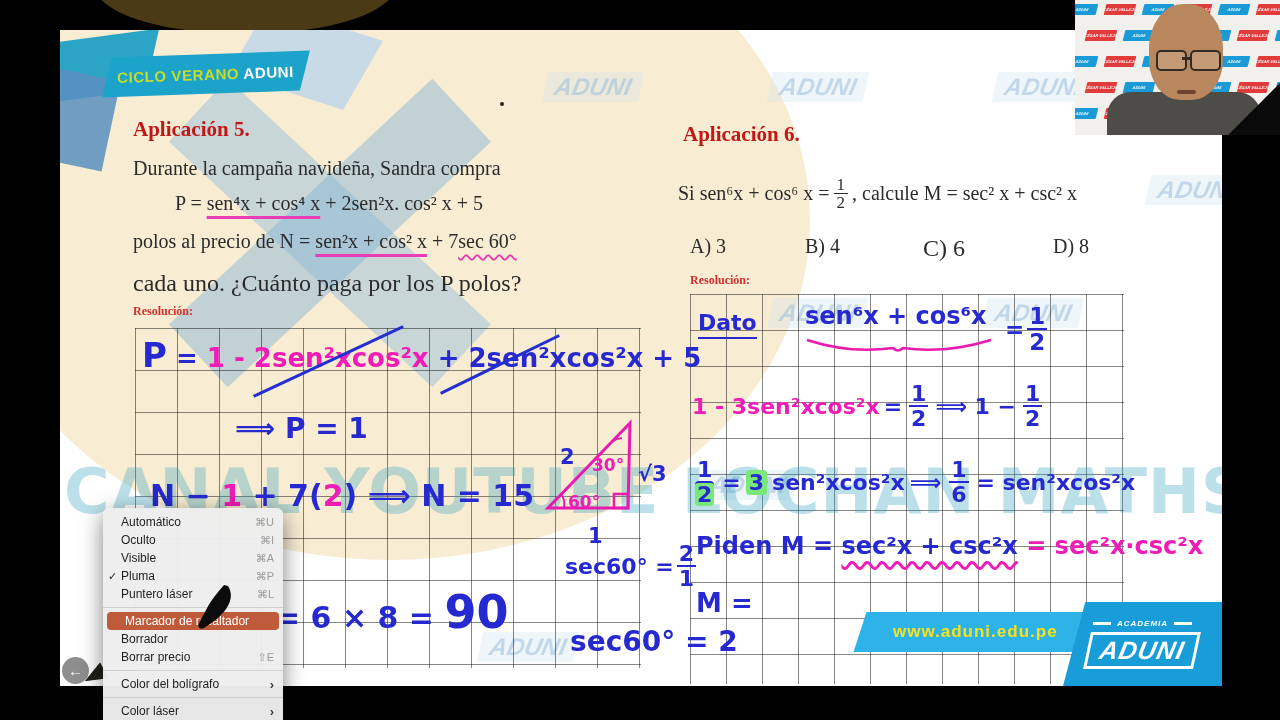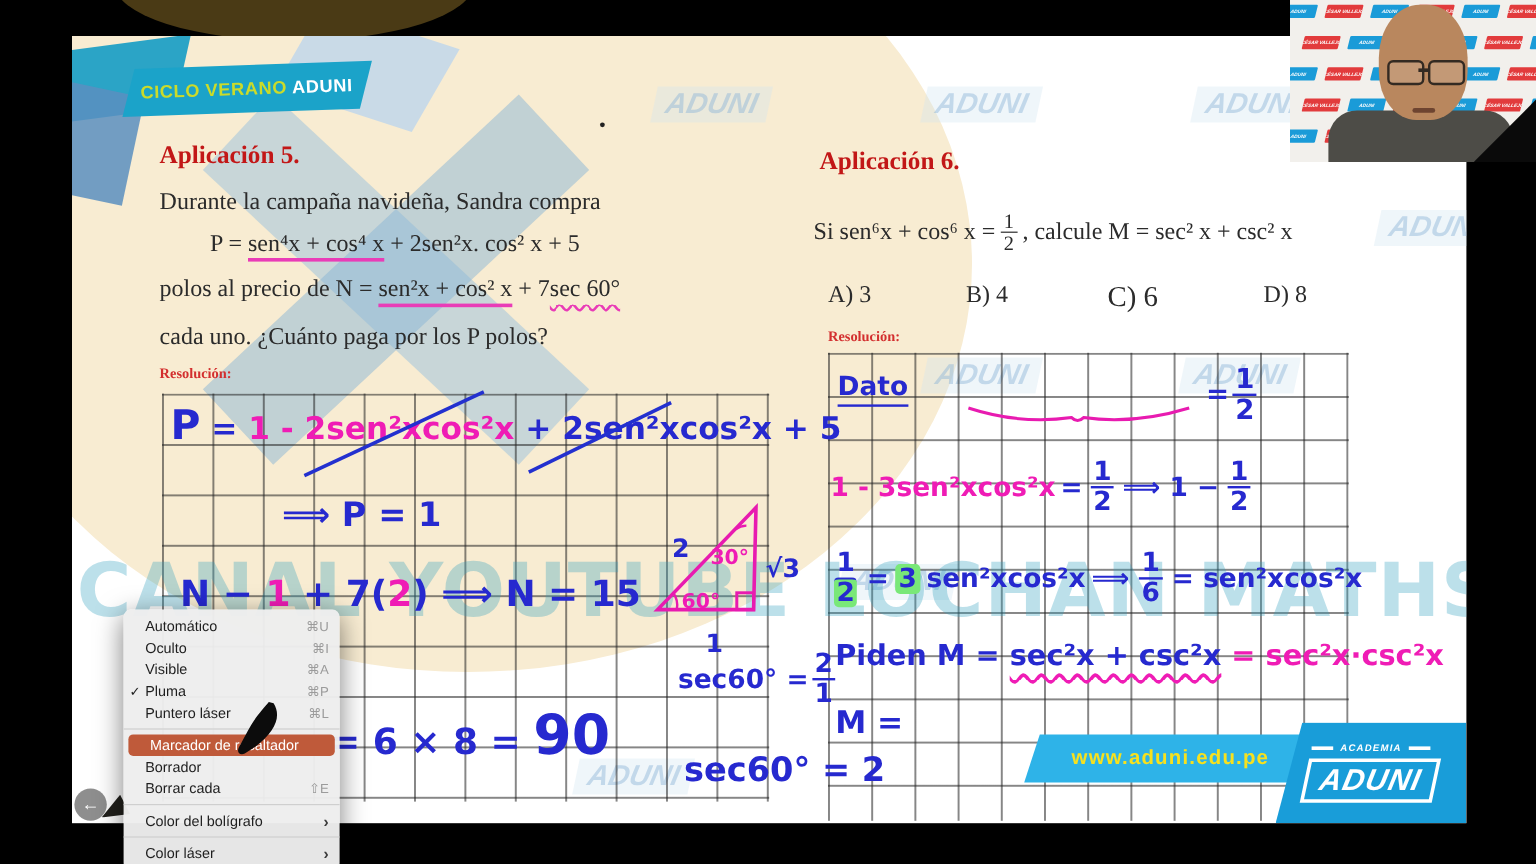--- a/index.html
+++ b/index.html
@@ -140,21 +140,21 @@
     <div id="wm-big">CANAL YOUTUBE LOCHAN MATHS</div>
 
     <div class="pr app-title" style="left:73px;top:87px">Aplicación 5.</div>
     <div class="pr" style="left:73px;top:127px;font-size:20px">Durante la campaña navideña,  Sandra compra</div>
     <div class="pr" style="left:115px;top:162px;font-size:20px">
       <span>P = </span><span class="u-mag">sen⁴x + cos⁴ x</span><span> + 2sen²x. cos² x + 5</span>
     </div>
     <div class="pr" style="left:73px;top:200px;font-size:20px">
       <span>polos al precio de N = </span><span class="u-mag">sen²x + cos² x</span><span> + 7</span><span class="u-brace">sec 60°</span>
     </div>
-    <div class="pr" style="left:73px;top:240px;font-size:20px">cada uno. ¿Cuánto paga por los P polos?</div>
+    <div class="pr" style="left:73px;top:240px;font-size:24px">cada uno. ¿Cuánto paga por los P polos?</div>
     <div class="pr resol" style="left:73px;top:274px">Resolución:</div>
     <div class="ink-dot" style="left:440px;top:72px"></div>
 
     <div class="hw" style="left:82px;top:305px;font-size:26px">
       <span class="blue" style="font-size:34px">P</span>
       <span class="blue">=</span>
       <span class="mag">1 - 2sen²xcos²x</span>
       <span class="blue">+ 2sen²xcos²x + 5</span>
     </div>
     <div class="strike" style="left:193px;top:365px;width:165px;transform:rotate(-25deg)"></div>
@@ -205,20 +205,21 @@
         </span>
       <span>, calcule M = sec² x + csc² x</span>
     </div>
     <div class="pr" style="left:630px;top:205px;font-size:20px">A) 3</div>
     <div class="pr" style="left:745px;top:205px;font-size:20px">B) 4</div>
     <div class="pr" style="left:863px;top:205px;font-size:24px">C) 6</div>
     <div class="pr" style="left:993px;top:205px;font-size:20px">D) 8</div>
     <div class="pr resol" style="left:630px;top:243px">Resolución:</div>
 
     <div class="hw blue" style="left:638px;top:280px;font-size:22px;border-bottom:2.5px solid #2629cf;padding-bottom:2px">Dato</div>
+    <div class="hw blue" style="left:745px;top:272px;font-size:24px">sen⁶x + cos⁶x</div>
     <svg width="190" height="16" style="position:absolute;left:745px;top:308px">
       <path d="M2,2 Q45,16 88,10 Q93,15 98,10 Q140,16 186,2" fill="none" stroke="#e81bb0" stroke-width="2.5"></path>
     </svg>
     <div class="hw blue" style="left:945px;top:274px;font-size:23px;display:flex;align-items:center">
       <span>=</span>
       <span class="hfrac">
           <span>1</span>
           <span class="den">2</span>
         </span>
     </div>
@@ -348,21 +349,21 @@
       <div class="mrow mhl">
         <span class="mcheck"></span>
         <span class="mlabel">Marcador de resaltador</span>
       </div>
       <div class="mrow">
         <span class="mcheck"></span>
         <span class="mlabel">Borrador</span>
       </div>
       <div class="mrow">
         <span class="mcheck"></span>
-        <span class="mlabel">Borrar cada</span>
+        <span class="mlabel">Borrar precio</span>
         <span class="mshort">⇧E</span>
       </div>
       <div class="msep"></div>
       <div class="mrow">
         <span class="mcheck"></span>
         <span class="mlabel">Color del bolígrafo</span>
         <span class="mchev">›</span>
       </div>
       <div class="msep"></div>
       <div class="mrow">

